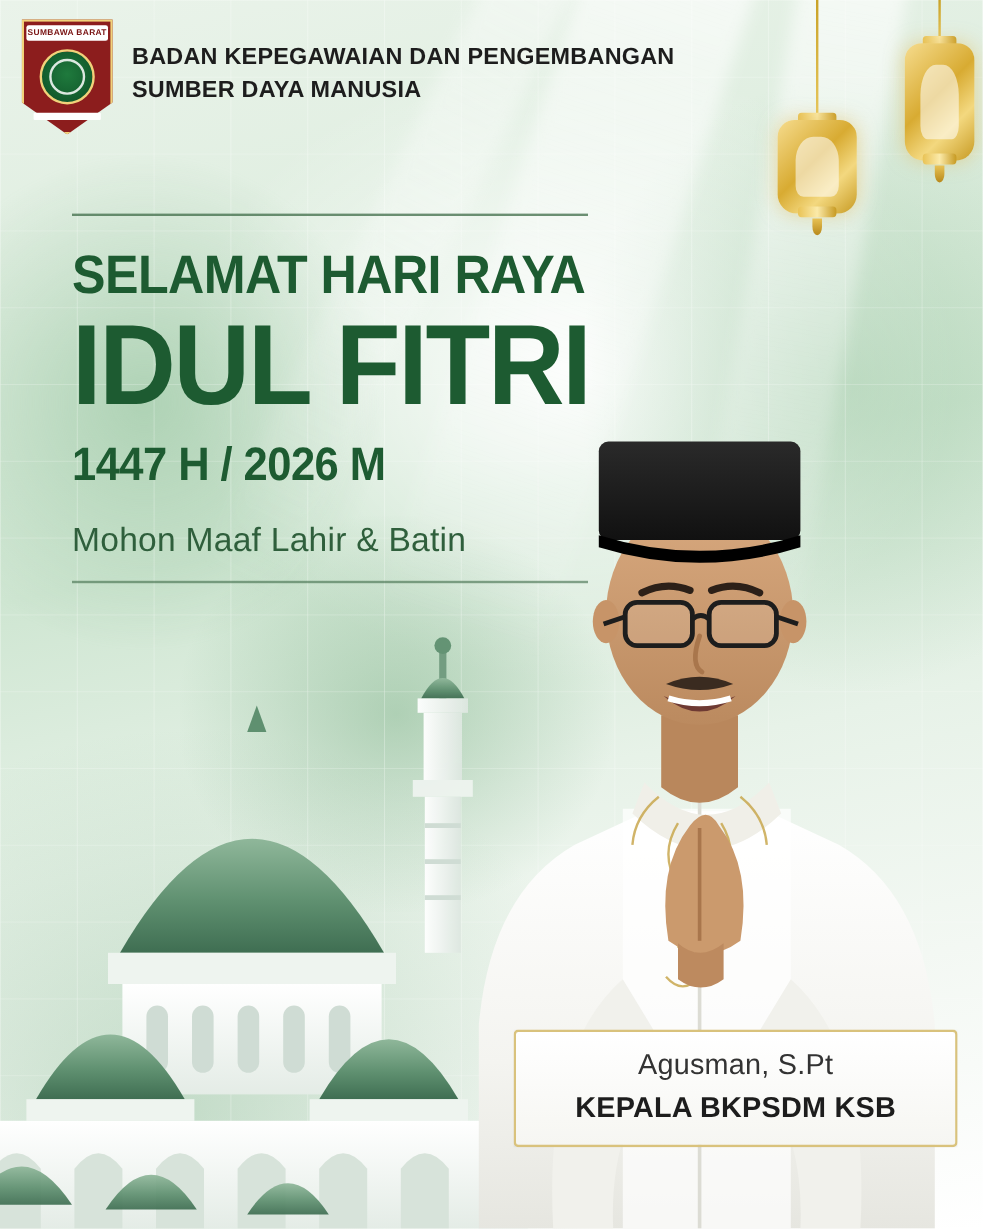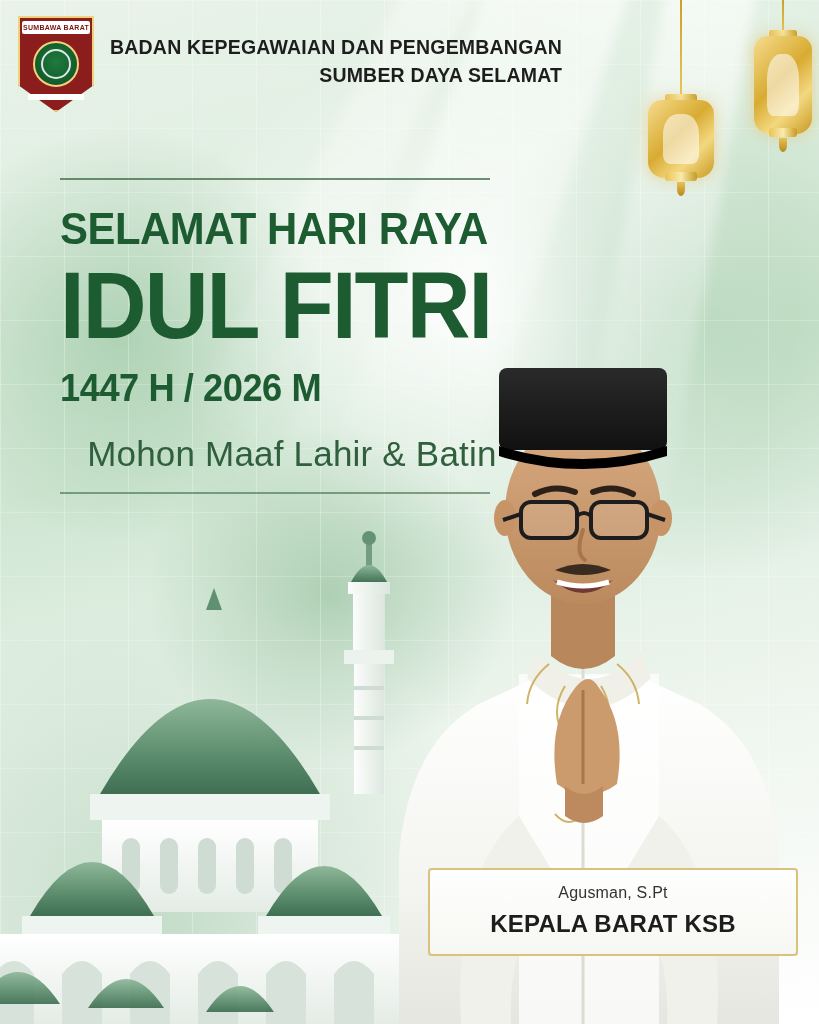--- a/index.html
+++ b/index.html
@@ -139,21 +139,20 @@
   .org-lines {
     padding-top: 18px;
   }
   .org-lines div {
     font-size: 19.5px;
     font-weight: bold;
     letter-spacing: .2px;
     color: #1d1d1d;
     line-height: 1.42;
     white-space: nowrap;
-    text-align: right;
   }
 
   
   .lantern { position: absolute; z-index: 25; }
   .lantern .cord {
     position: absolute;
     left: 50%;
     top: 0;
     width: 2px;
     background: linear-gradient(to bottom, #c9a227, #e8c85f);
@@ -239,25 +238,24 @@
   .l3 {
     font-size: 39px;
     font-weight: bold;
     color: #1d5b31;
     margin-top: 12px;
     letter-spacing: -0.5px;
     transform: scaleX(0.93);
     transform-origin: left center;
   }
   .l4 {
-    font-size: 35px;
+    font-size: 28px;
     color: #2f5f3c;
     margin-top: 24px;
     letter-spacing: .2px;
-    text-align: center;
   }
   .rule-bottom {
     width: 430px; height: 2px;
     background: #3e6b47;
     opacity: .6;
     margin-top: 18px;
   }
 
   
   .figure { position: absolute; right: 10px; bottom: 0; width: 440px; height: 690px; z-index: 18; }
@@ -278,21 +276,21 @@
     box-shadow: 0 2px 8px rgba(0,0,0,.10);
   }
   .plate::before, .plate::after {
     content: "";
     position: absolute;
     top: 0; bottom: 0;
     width: 22px;
     background: transparent;
   }
   .plate .nm {
-    font-size: 16px;
+    font-size: 24px;
     color: #333333;
     letter-spacing: .2px;
   }
   .plate .ttl {
     font-size: 24px;
     font-weight: bold;
     color: #1d1d1d;
     margin-top: 8px;
     letter-spacing: .2px;
   }
@@ -375,21 +373,21 @@
 
   <div class="header">
     <div class="logo">
       <div class="shield"></div>
       <div class="ribbon">SUMBAWA BARAT</div>
       <div class="emblem"></div>
       <div class="base"></div>
     </div>
     <div class="org-lines">
       <div>BADAN KEPEGAWAIAN DAN PENGEMBANGAN</div>
-      <div>SUMBER DAYA SELAMAT</div>
+      <div>SUMBER DAYA MANUSIA</div>
     </div>
   </div>
 
   <div class="lantern lantern-1">
     <div class="cord"></div>
       <div class="cap"></div>
       <div class="body"></div>
       <div class="foot"></div>
       <div class="drop"></div>
   </div>
@@ -476,16 +474,16 @@
       <path d="M214 356 l0 94" stroke="#a9764c" stroke-width="3" fill="none"></path>
       <path d="M196 452 q18 16 38 0 l0 30 q-19 14 -38 0 Z" fill="#bd8a5f"></path>
     </g>
 
     <path d="M92 690 q-8 -150 58 -208 l40 66 q-52 52 -48 142 Z" fill="#f1f1ec"></path>
     <path d="M348 690 q8 -150 -58 -208 l-40 66 q52 52 48 142 Z" fill="#f1f1ec"></path>
   </svg>
 
   <div class="plate">
     <div class="nm">Agusman, S.Pt</div>
-    <div class="ttl">KEPALA BARAT KSB</div>
+    <div class="ttl">KEPALA BKPSDM KSB</div>
   </div>
 
 </div>
 
 </body></html>

